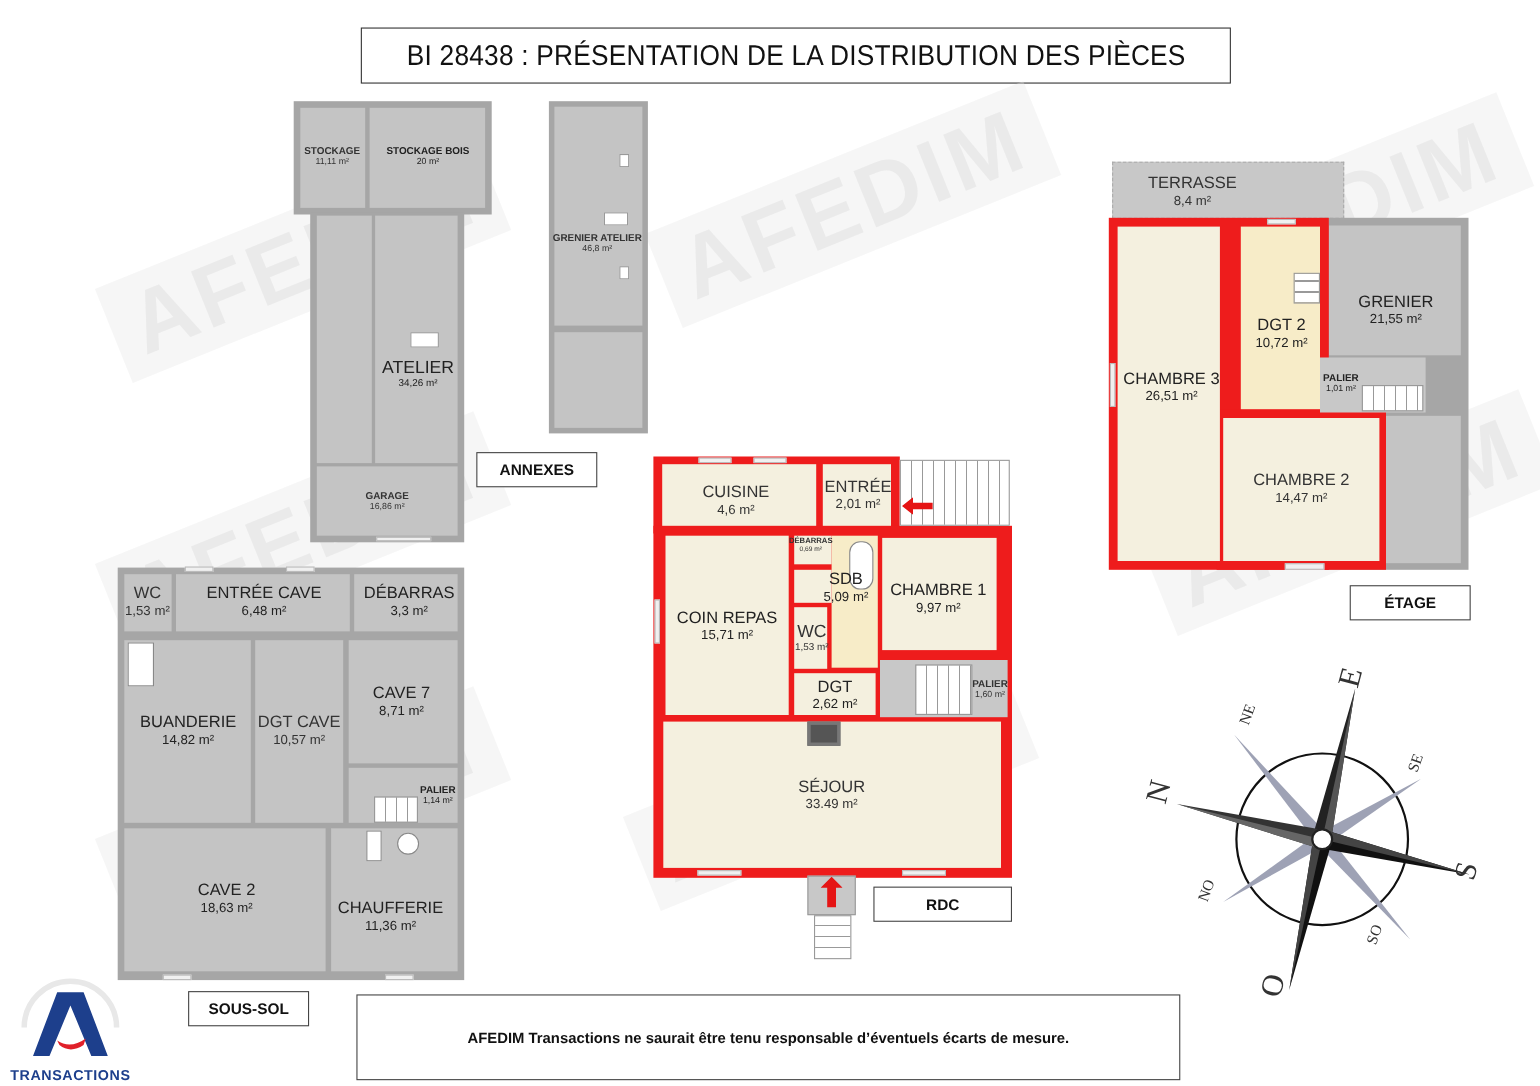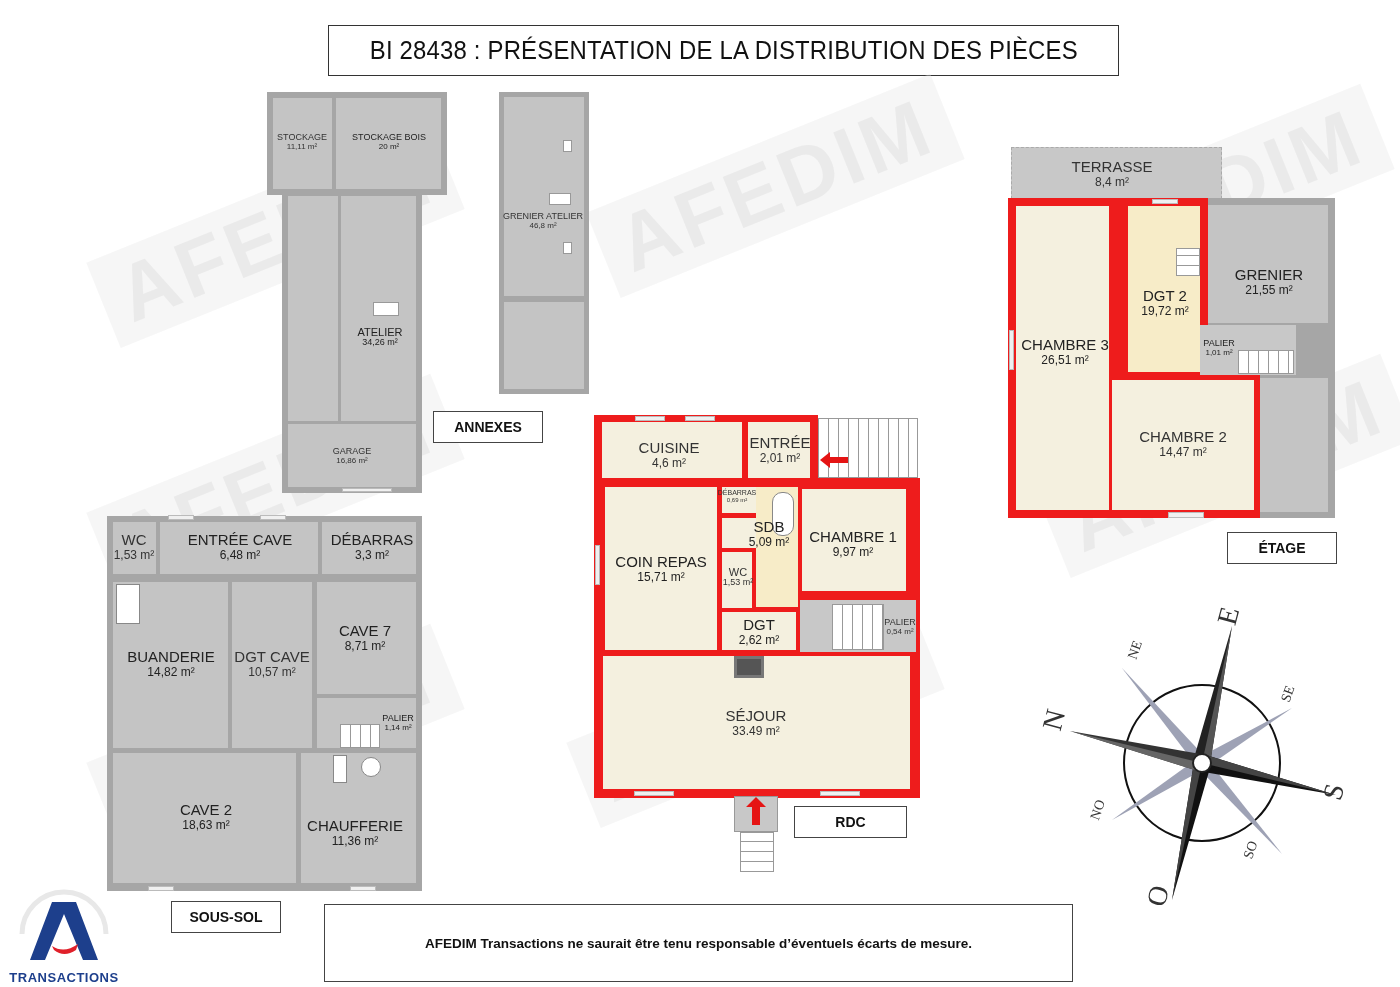--- a/index.html
+++ b/index.html
@@ -21,22 +21,22 @@
   .g-wall { background: #a6a6a6; }
   .g-room { background: #c4c4c4; position: absolute; }
   .r-wall { background: #ee1c1c; }
   .r-room { background: #f4f0df; position: absolute; }
   .r-room-y { background: #f7ecc8; position: absolute; }
   .win { position: absolute; background: #f0f0f0; border: 1px solid #bbb; }
 
   .room-label { position: absolute; text-align: center; line-height: 1.1; color: #333; white-space: nowrap; transform: translateX(-50%); }
   .room-label .nm { display: block; }
   .room-label .ar { display: block; }
-  .sz-xs .nm { font-size: 9px; } .sz-xs .ar { font-size: 8px; }
-  .sz-s .nm { font-size: 11px; } .sz-s .ar { font-size: 9px; }
+  .sz-xs .nm { font-size: 9px; font-weight: bold; } .sz-xs .ar { font-size: 8px; }
+  .sz-s .nm { font-size: 16px; } .sz-s .ar { font-size: 9px; }
   .sz-m .nm { font-size: 15px; } .sz-m .ar { font-size: 12px; }
   .dark { color: #222; }
 
   .stairs { position: absolute; background-image: repeating-linear-gradient(90deg, #fff 0 9px, #999 9px 10px); border: 1px solid #999; }
   .stairs-v { position: absolute; background-image: repeating-linear-gradient(0deg, #fff 0 9px, #999 9px 10px); border: 1px solid #999; }
 
   .disclaimer { left: 324px; top: 904px; width: 749px; height: 78px; border: 1.5px solid #444; background: #fff;
     display: flex; flex-direction: column; align-items: center; justify-content: center; gap: 4px; }
   .disclaimer div { font-size: 13.5px; font-weight: bold; color: #111; }
 
@@ -232,28 +232,28 @@
   <div class="room-label sz-s" style="left:738px;top:566px;">
     <span class="nm">WC</span>
       <span class="ar">1,53 m²</span>
     </div>
   <div class="room-label sz-m dark" style="left:759px;top:617px;">
     <span class="nm">DGT</span>
       <span class="ar">2,62 m²</span>
     </div>
   <div class="room-label sz-xs" style="left:900px;top:618px;">
     <span class="nm">PALIER</span>
-      <span class="ar">0,54 m²</span>
+      <span class="ar">1,60 m²</span>
     </div>
   <div class="room-label sz-m" style="left:756px;top:708px;">
     <span class="nm">SÉJOUR</span>
       <span class="ar">33.49 m²</span>
     </div>
 
-  <div class="abs level-label" style="left:794px;top:806px;width:113px;height:32px;">
+  <div class="abs level-label" style="left:794px;top:806px;width:126px;height:32px;">
     <span>RDC</span>
     </div>
 </div>
 
 <div class="abs" style="left:0;top:0;">
   <div class="abs" style="left:1011px;top:147px;width:211px;height:52px;background:#c8c8c8;border:1px dashed #aaa;"></div>
   <div class="abs g-wall" style="left:1200px;top:198px;width:135px;height:320px;"></div>
   <div class="g-room" style="left:1208px;top:205px;width:120px;height:118px;"></div>
   <div class="g-room" style="left:1258px;top:378px;width:70px;height:134px;"></div>
   <div class="abs r-wall" style="left:1008px;top:198px;width:200px;height:320px;"></div>
@@ -261,27 +261,27 @@
   <div class="r-room" style="left:1016px;top:206px;width:93px;height:304px;"></div>
   <div class="r-room-y" style="left:1128px;top:206px;width:72px;height:166px;"></div>
   <div class="r-room" style="left:1112px;top:380px;width:142px;height:130px;"></div>
   <div class="abs" style="left:1200px;top:325px;width:96px;height:50px;background:#c8c8c8;"></div>
   <div class="stairs" style="left:1238px;top:350px;width:56px;height:24px;"></div>
   <div class="stairs-v" style="left:1176px;top:248px;width:24px;height:28px;"></div>
   <div class="win" style="left:1152px;top:199px;width:26px;height:5px;"></div>
   <div class="win" style="left:1168px;top:512px;width:36px;height:6px;"></div>
   <div class="win" style="left:1009px;top:330px;width:5px;height:40px;"></div>
 
-  <div class="room-label sz-m" style="left:1112px;top:159px;">
+  <div class="room-label sz-m" style="left:1084px;top:159px;">
     <span class="nm">TERRASSE</span>
       <span class="ar">8,4 m²</span>
     </div>
   <div class="room-label sz-m dark" style="left:1165px;top:288px;">
     <span class="nm">DGT 2</span>
-      <span class="ar">19,72 m²</span>
+      <span class="ar">10,72 m²</span>
     </div>
   <div class="room-label sz-m dark" style="left:1269px;top:267px;">
     <span class="nm">GRENIER</span>
       <span class="ar">21,55 m²</span>
     </div>
   <div class="room-label sz-m dark" style="left:1065px;top:337px;">
     <span class="nm">CHAMBRE 3</span>
       <span class="ar">26,51 m²</span>
     </div>
   <div class="room-label sz-xs dark" style="left:1219px;top:339px;">

